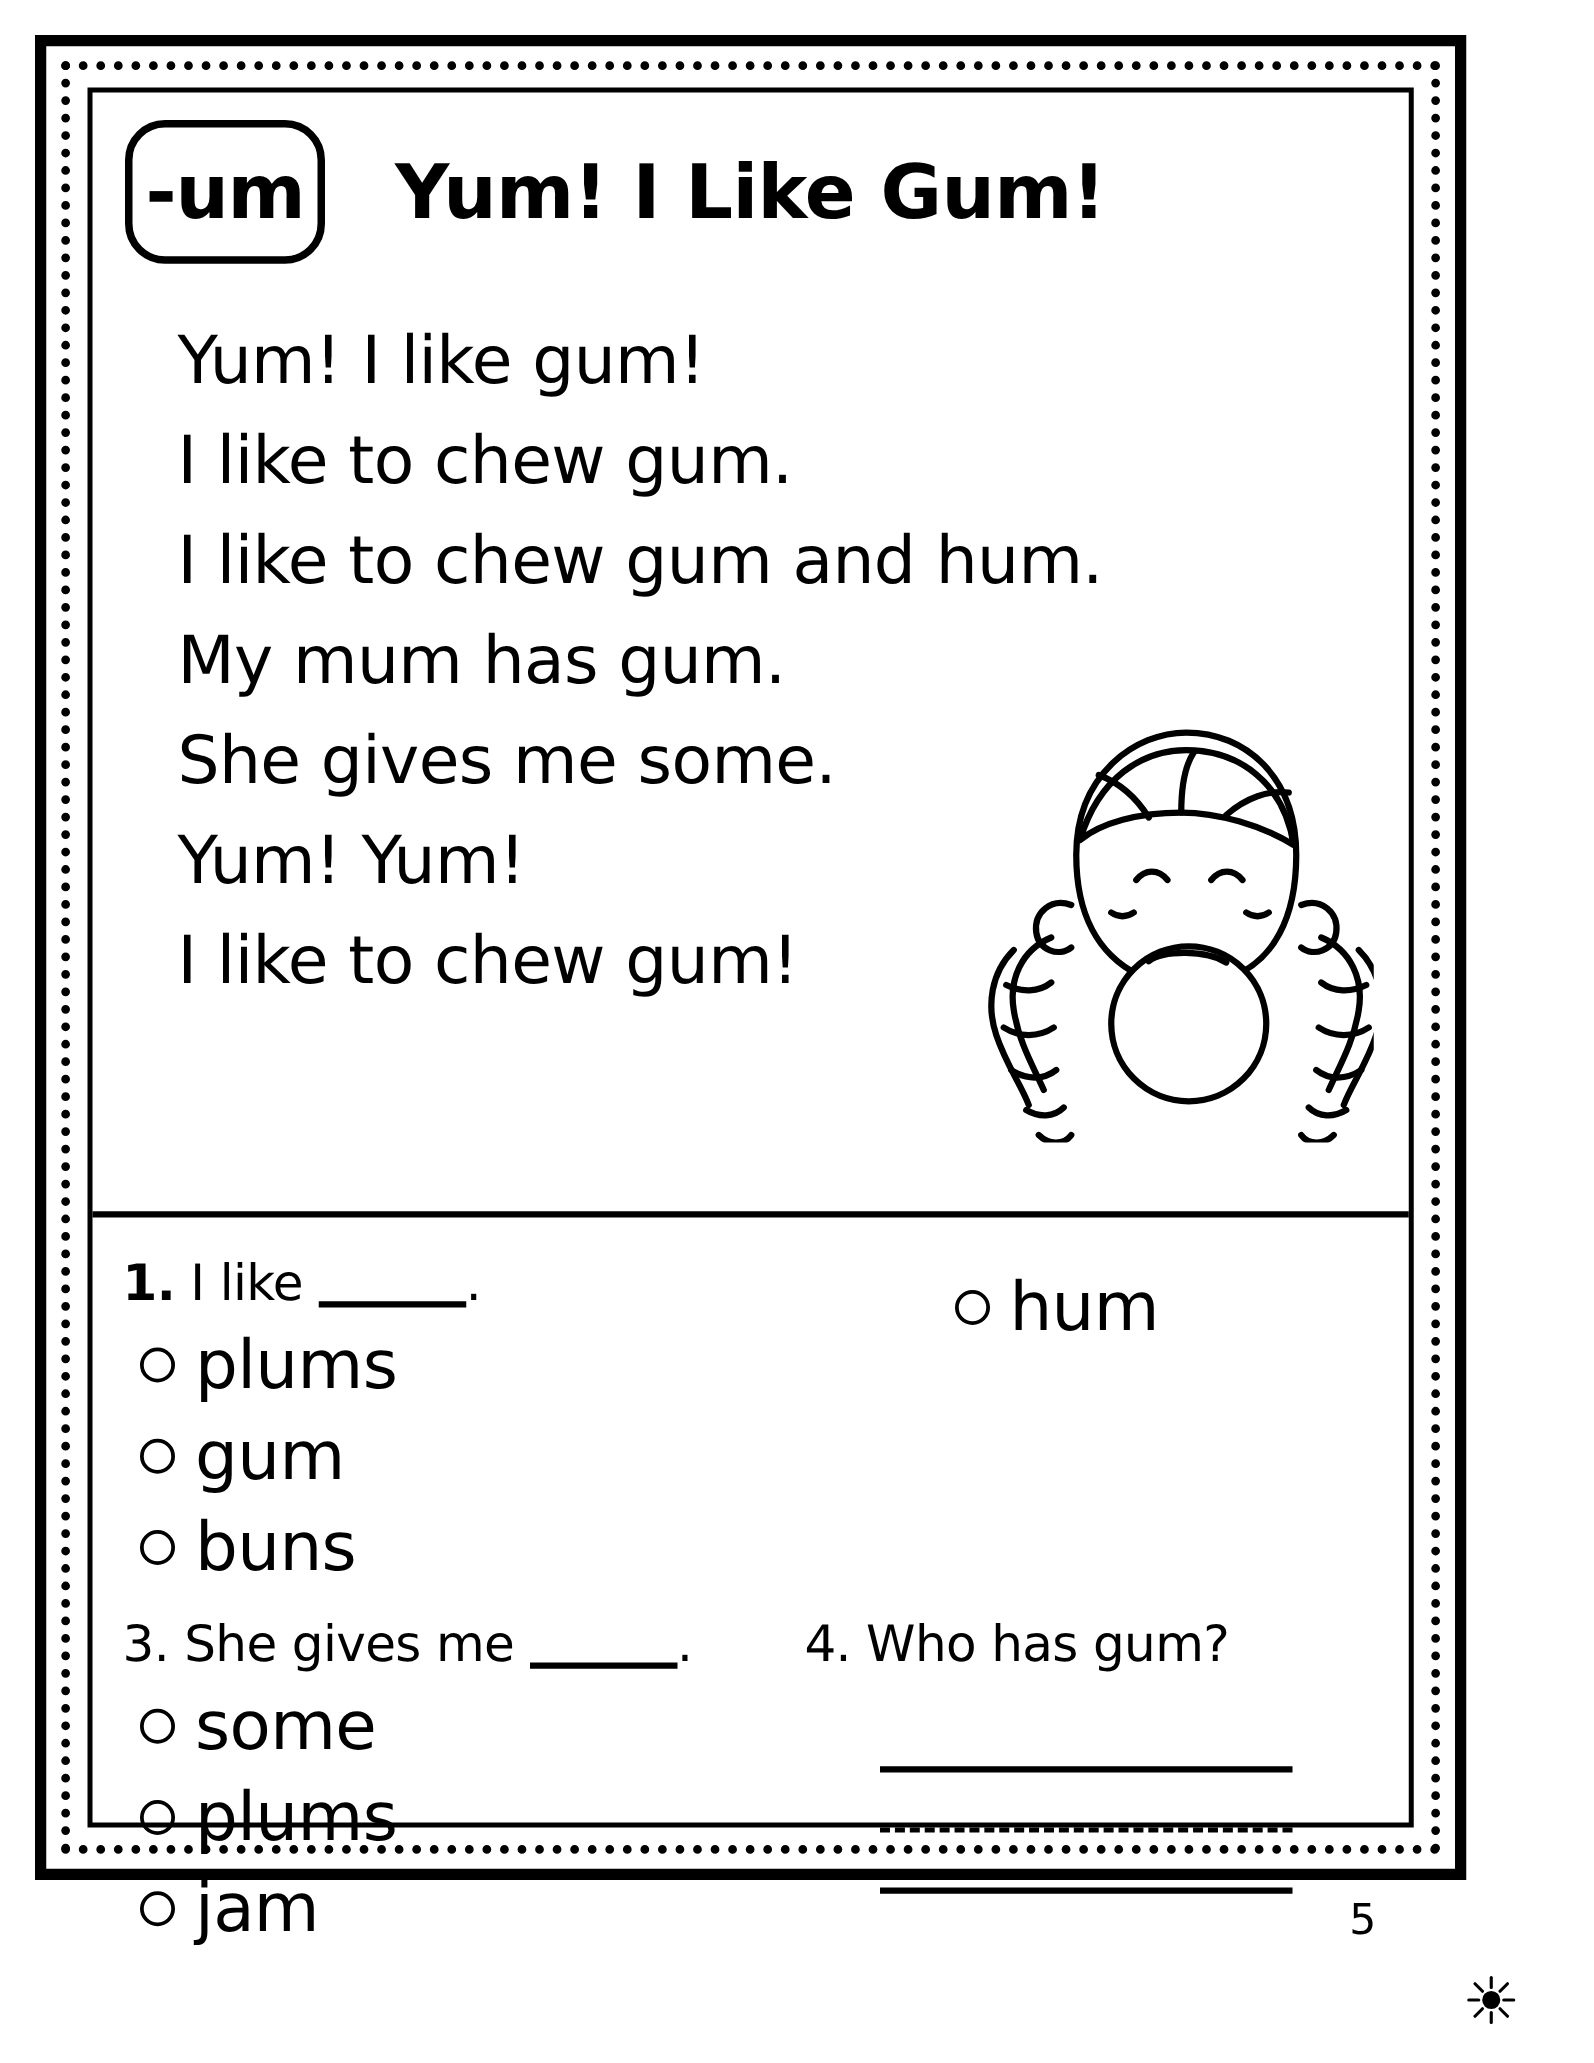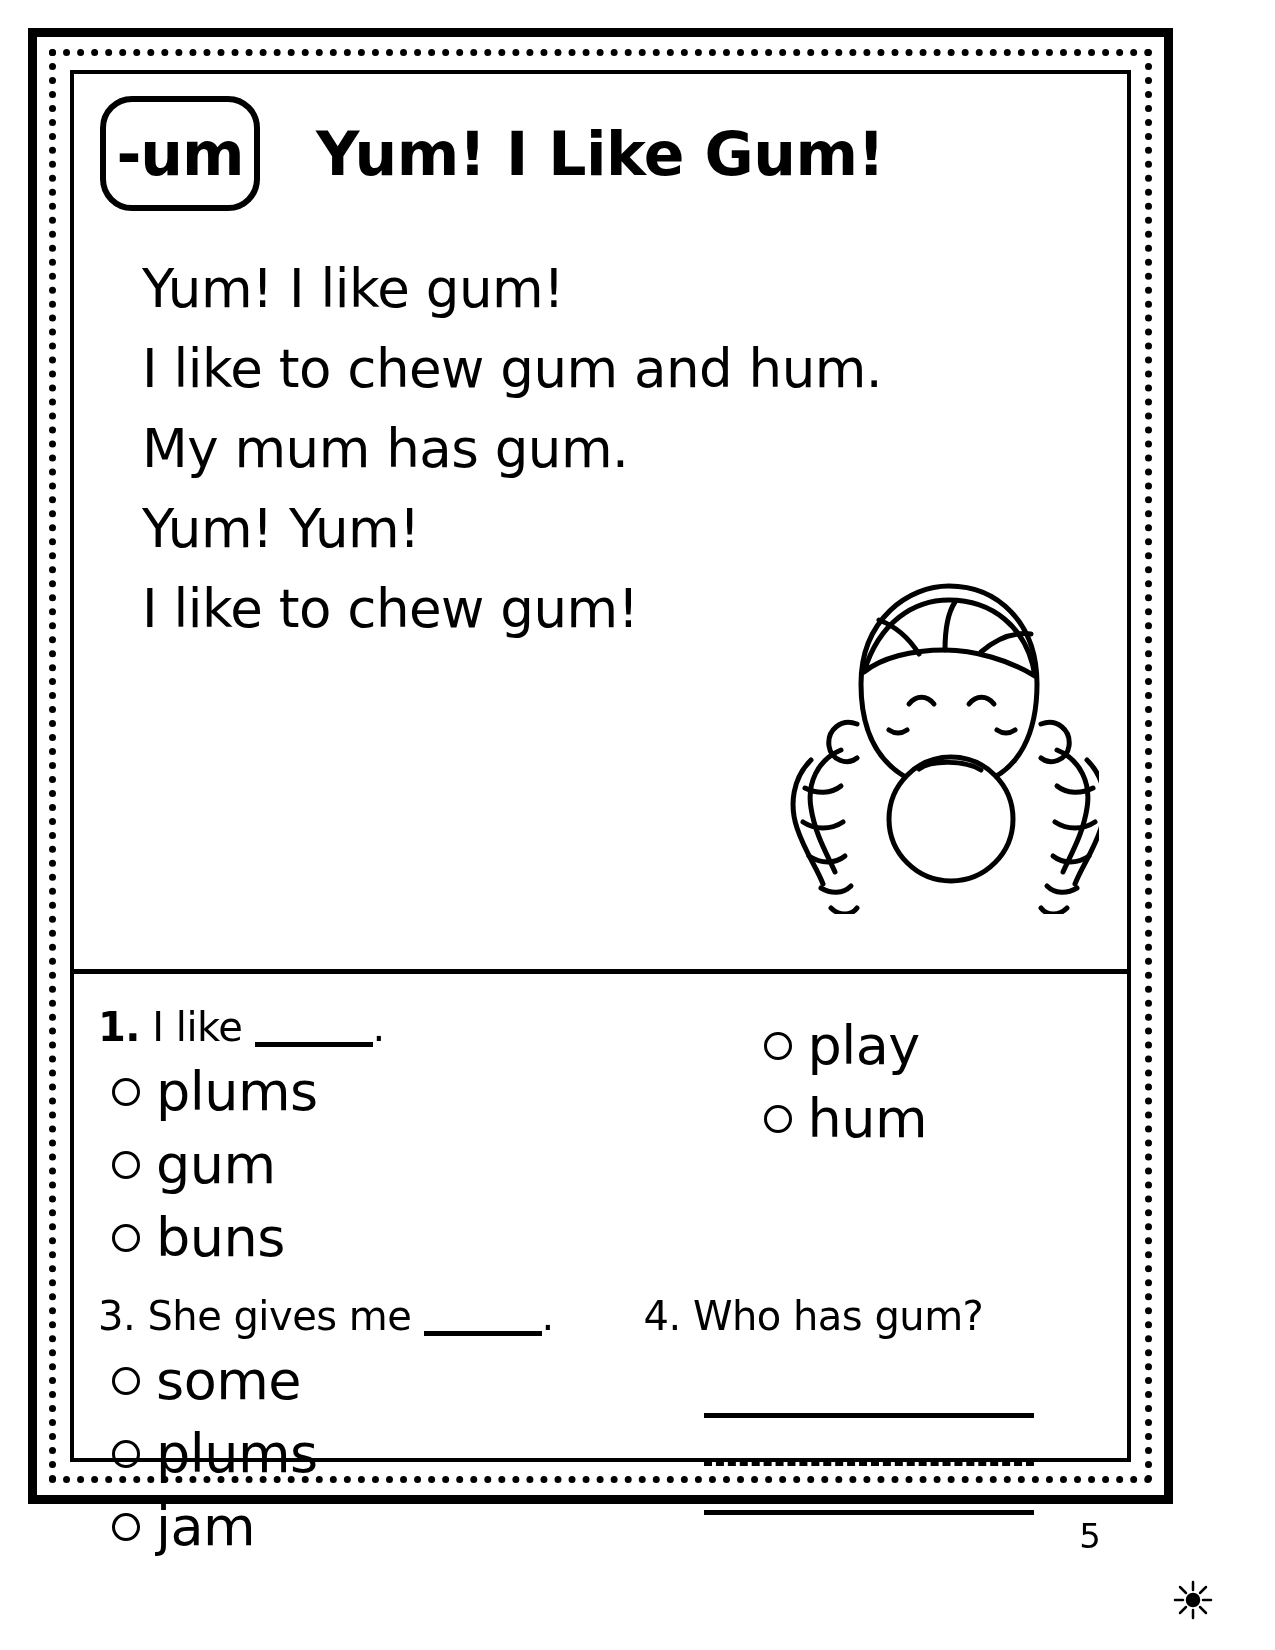--- a/index.html
+++ b/index.html
@@ -218,22 +218,24 @@
       <div class="inner-area">
 
         <div class="passage-section">
           <div class="header-row">
             <div class="rime-badge">-um</div>
             <div class="title">Yum! I Like Gum!</div>
           </div>
 
           <div class="poem">
             <div class="line">Yum! I like gum!</div>
+            <div class="line">I like to chew gum.</div>
             <div class="line">I like to chew gum and hum.</div>
             <div class="line">My mum has gum.</div>
+            <div class="line">She gives me some.</div>
             <div class="line">Yum! Yum!</div>
             <div class="line">I like to chew gum!</div>
           </div>
 
           <svg class="girl" viewBox="0 0 330 350">
             <g fill="none" stroke="#000" stroke-width="5" stroke-linecap="round" stroke-linejoin="round">
 
               <path d="M92 120 C92 55 140 22 180 22 C228 22 268 58 268 120 C268 170 250 205 215 218 C195 226 160 226 142 216 C110 200 92 168 92 120 Z" fill="#fff"></path>
 
               <path d="M95 108 C110 58 145 36 180 36 C222 36 258 62 266 112 C240 96 205 86 176 86 C142 86 112 94 95 108 Z" fill="#fff"></path>
@@ -290,24 +292,20 @@
                 <span class="bubble"></span>
                 <span>gum</span>
               </div>
               <div class="choice">
                 <span class="bubble"></span>
                 <span>buns</span>
               </div>
             </div>
 
             <div class="q-block right">
-              <div class="choice">
-                <span class="bubble"></span>
-                <span>play</span>
-              </div>
               <div class="choice">
                 <span class="bubble"></span>
                 <span>hum</span>
               </div>
             </div>
 
             <div class="q-block">
               <div class="q-prompt">
                 <span>3.</span>
                 <span>She gives me</span>

